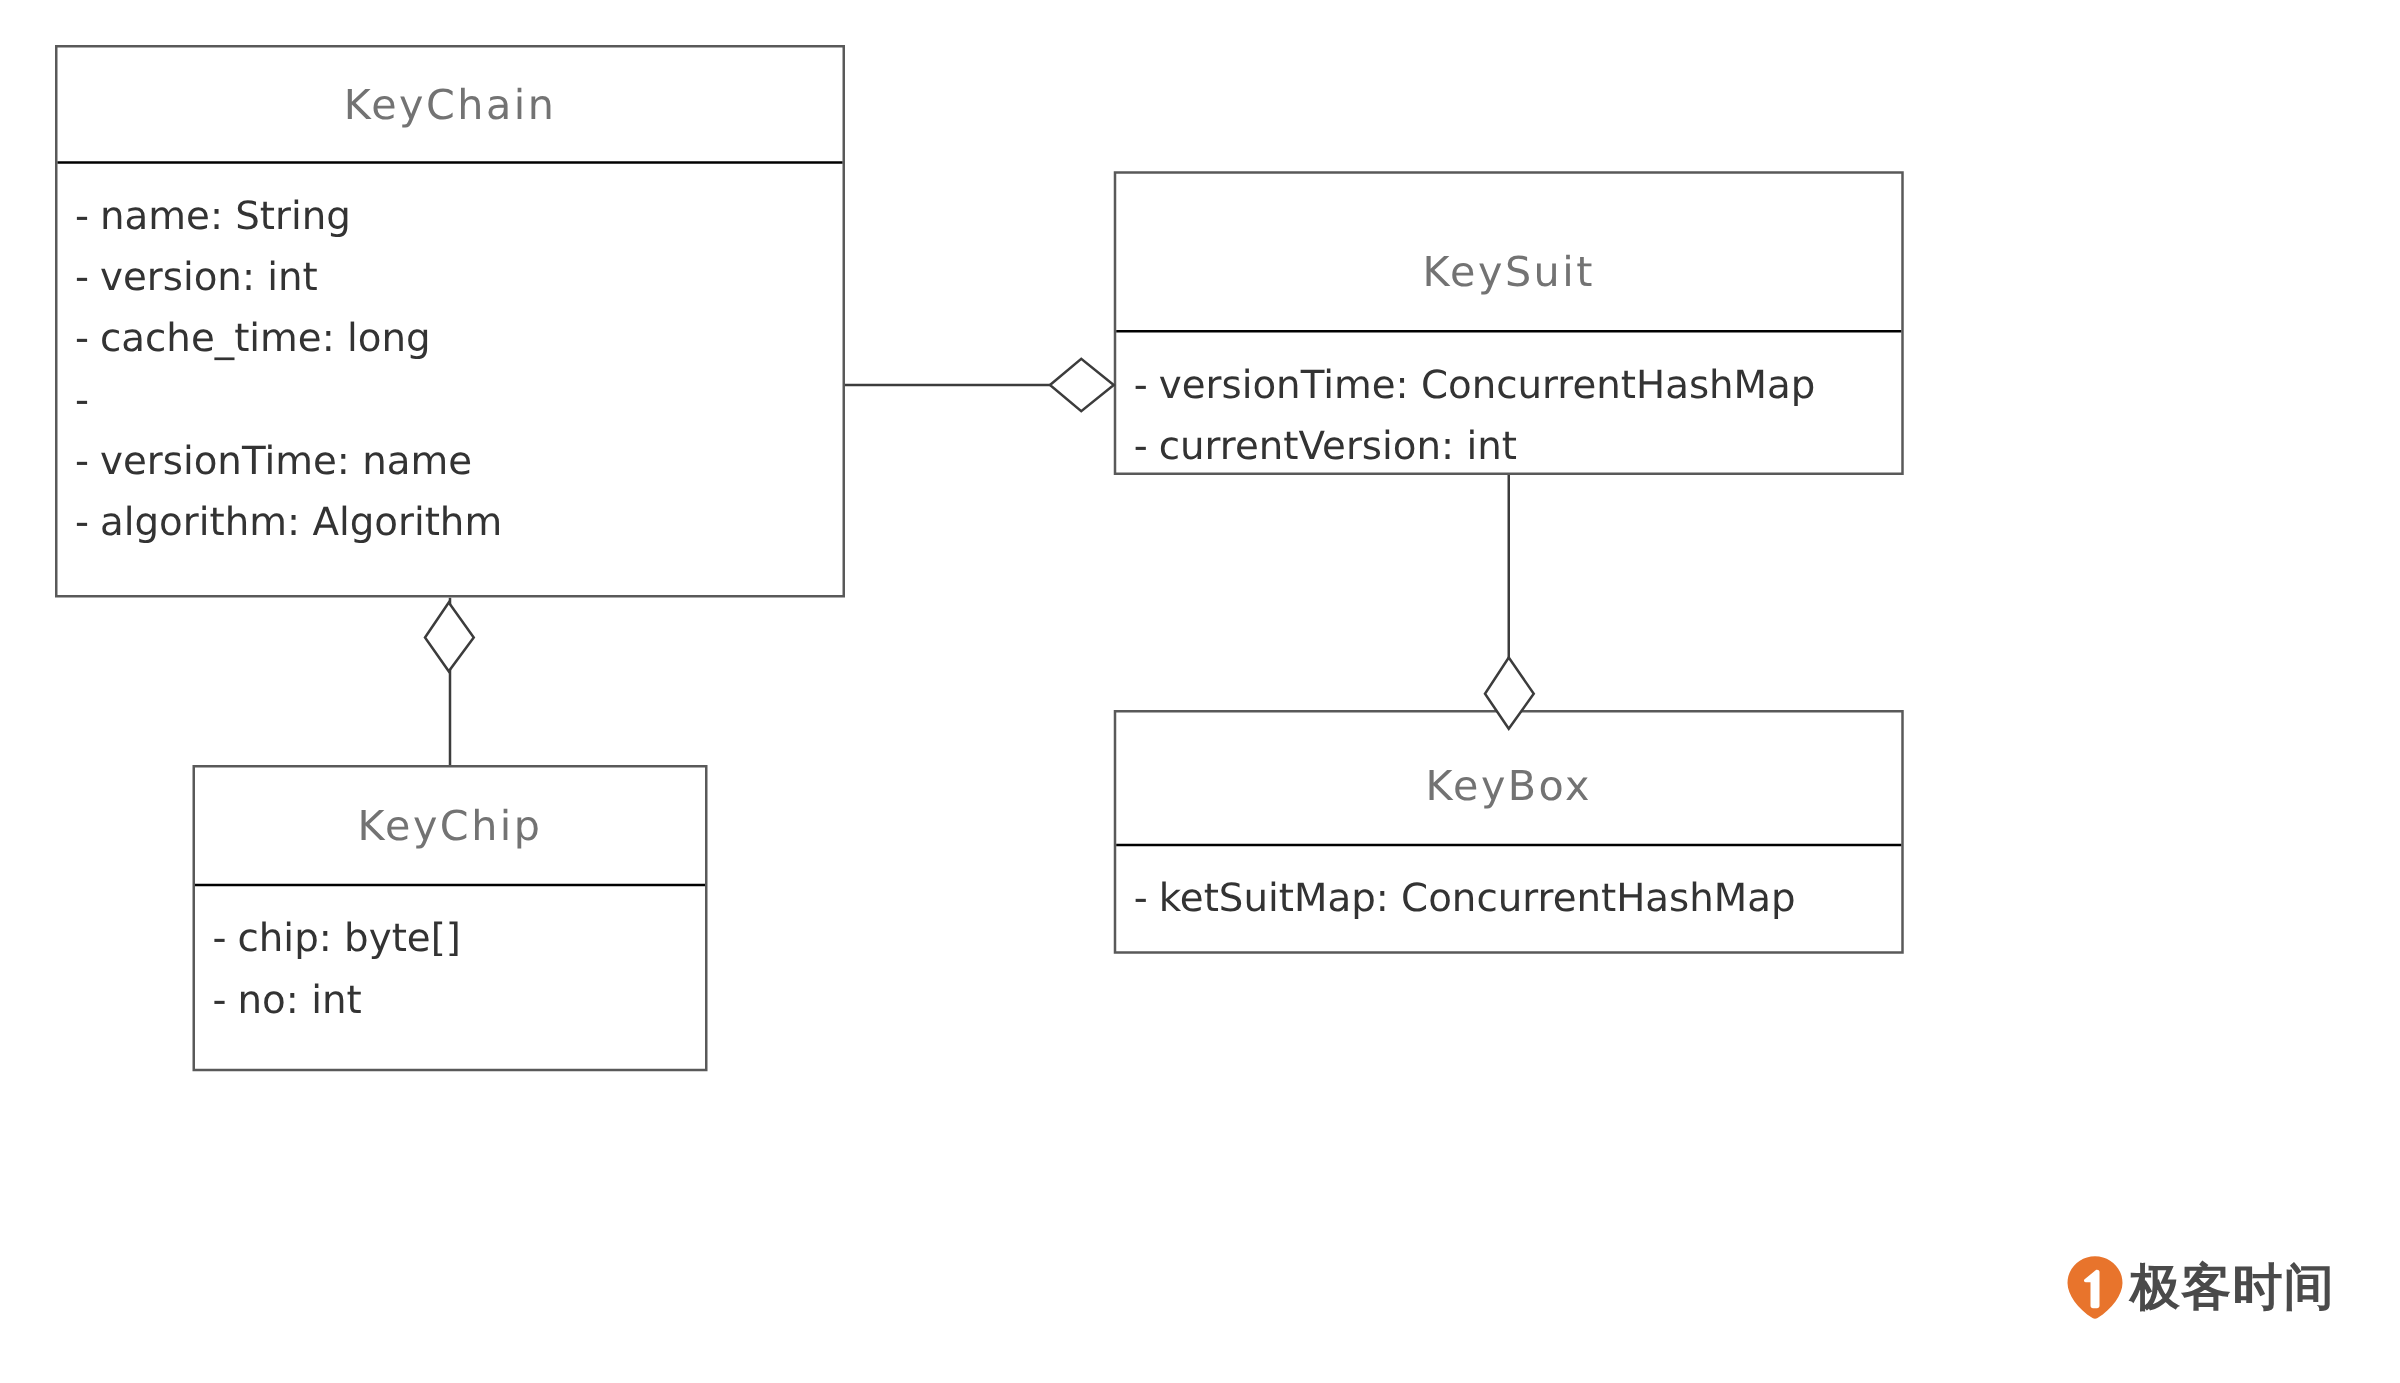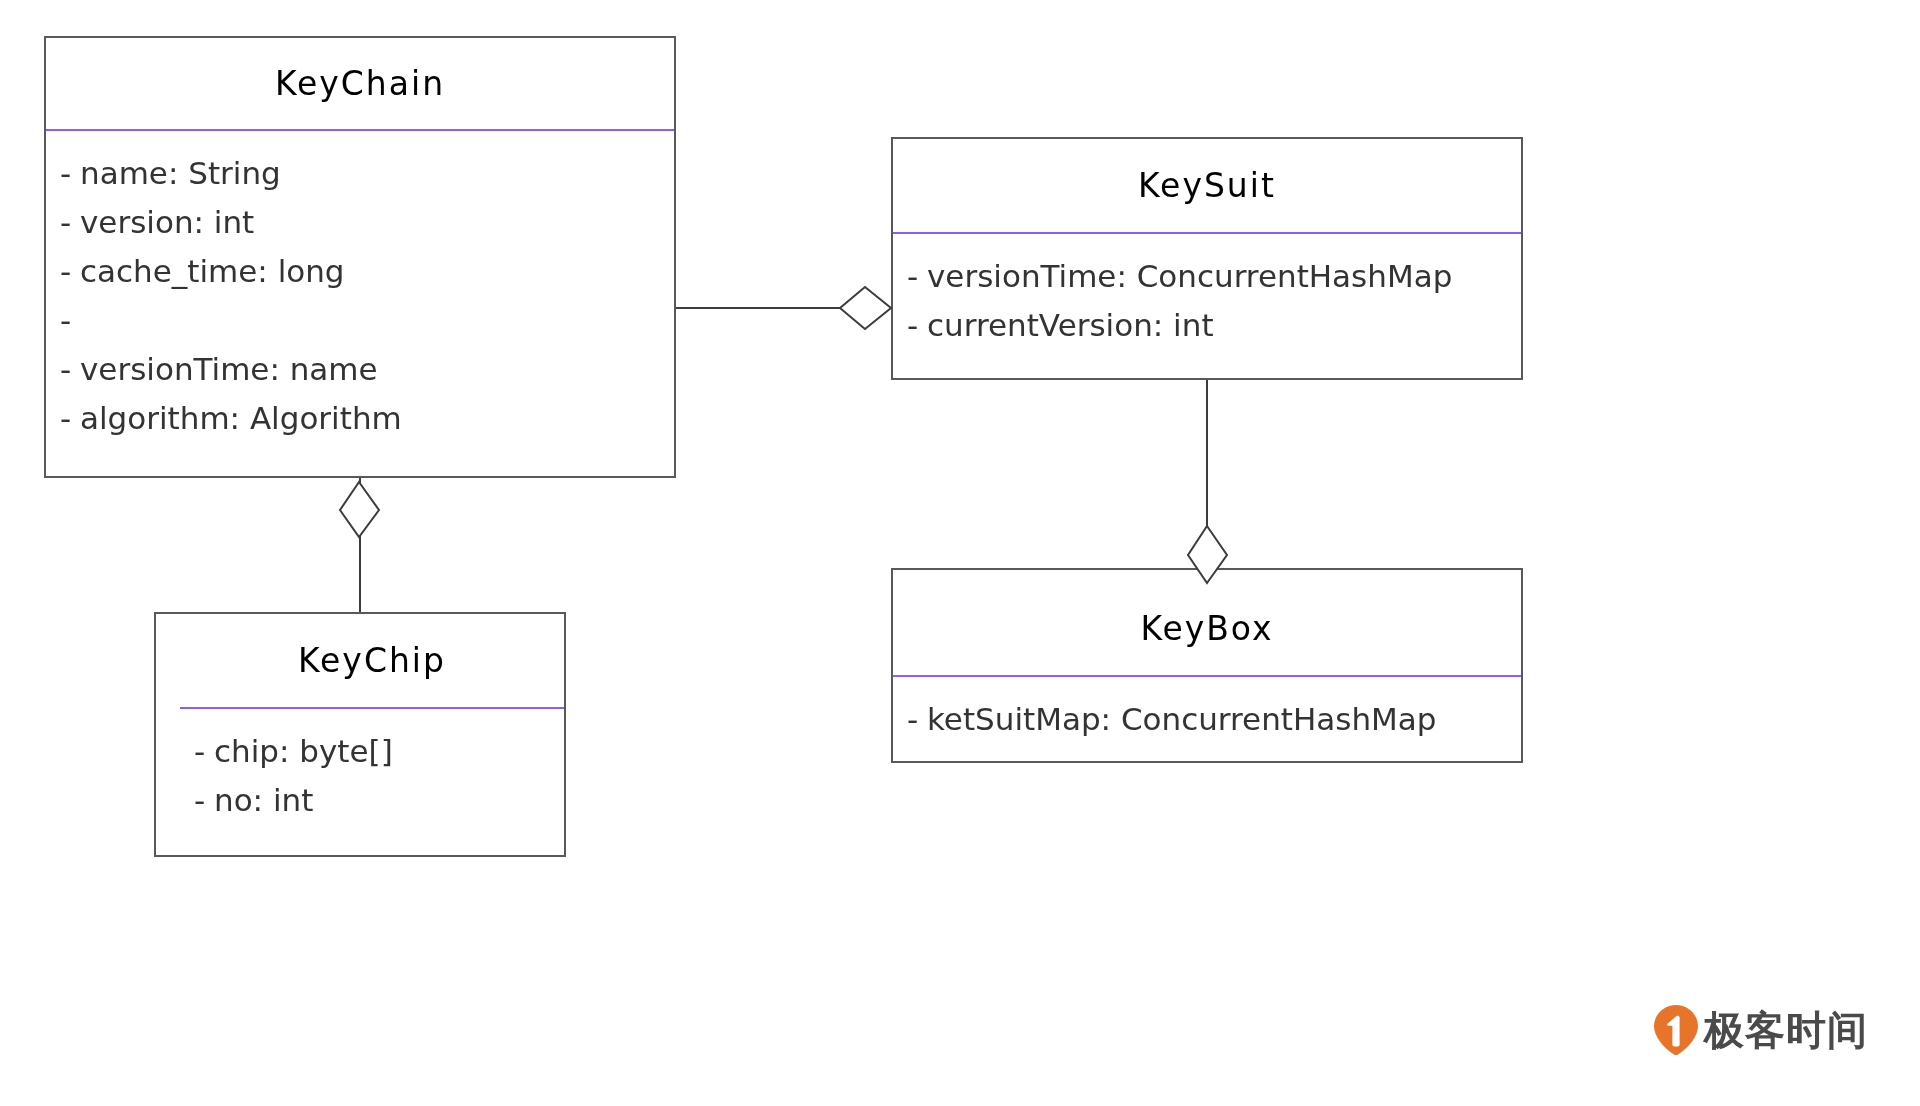--- a/index.html
+++ b/index.html
@@ -24,22 +24,22 @@
     box-sizing: border-box;
     border: 2px solid #595959;
     background: #ffffff;
     z-index: 2;
   }
   .uml-header {
     box-sizing: border-box;
     display: flex;
     align-items: center;
     justify-content: center;
-    border-bottom: 2px solid #8b5cf6;
-    color: #000000;
+    border-bottom: 2px solid #000000;
+    color: #737373;
     font-size: 33px;
     letter-spacing: 2px;
     font-family: "DejaVu Sans", sans-serif;
     text-align: right;
   }
   .uml-body {
     box-sizing: border-box;
     padding: 18px 0 10px 0;
   }
   .attr-row {
@@ -60,23 +60,23 @@
   }
   .attr-text {
     display: inline-block;
   }
 
   
   #box-keychain { left: 44px;  top: 36px;  width: 632px; height: 442px; }
   #box-keychain .uml-header { height: 93px; }
 
   #box-keysuit  { left: 891px; top: 137px; width: 632px; height: 243px; }
-  #box-keysuit .uml-header { height: 95px; }
-
-  #box-keychip  { left: 154px; top: 612px; width: 412px; height: 245px; padding-left: 24px; }
+  #box-keysuit .uml-header { height: 95px; margin-top: 32px; }
+
+  #box-keychip  { left: 154px; top: 612px; width: 412px; height: 245px; }
   #box-keychip .uml-header { height: 95px; }
 
   #box-keybox   { left: 891px; top: 568px; width: 632px; height: 195px; }
   #box-keybox .uml-header { height: 95px; margin-top: 12px; }
 
   
   .conn {
     position: absolute;
     background: #3c3c3c;
     z-index: 1;

